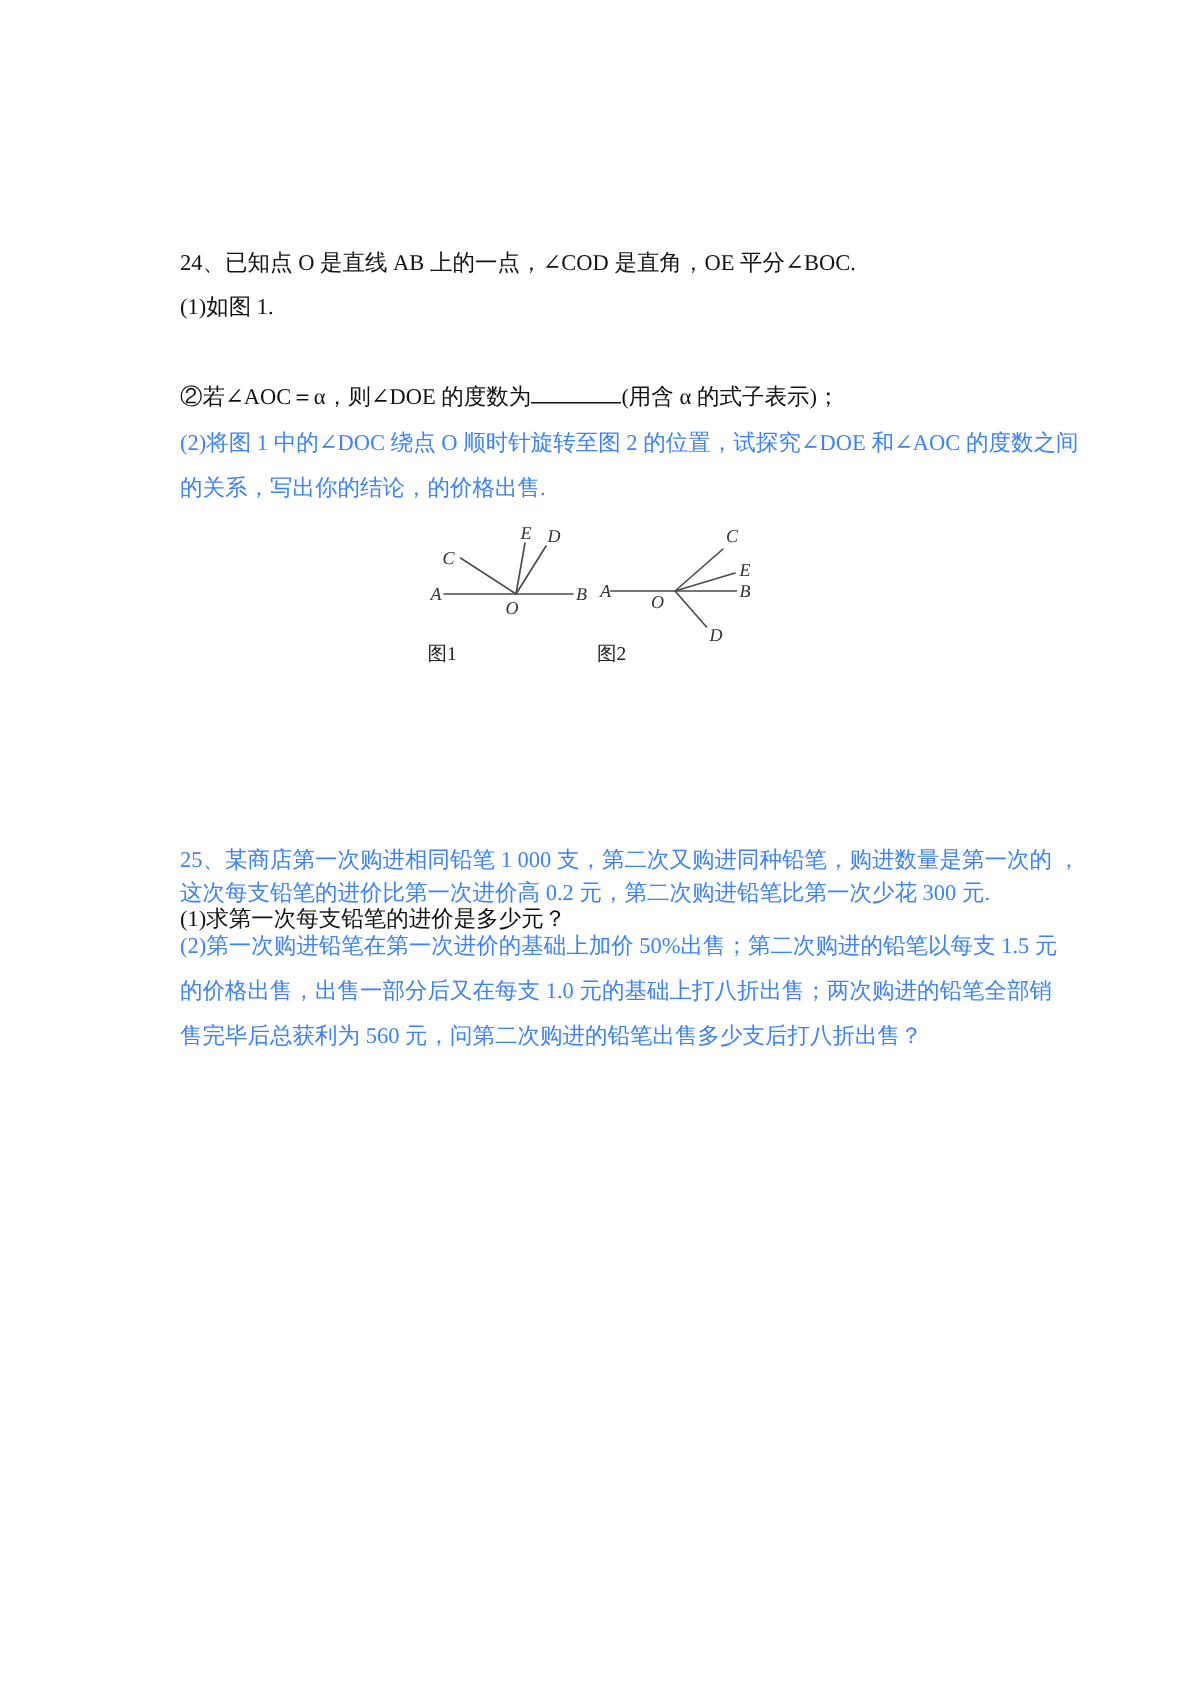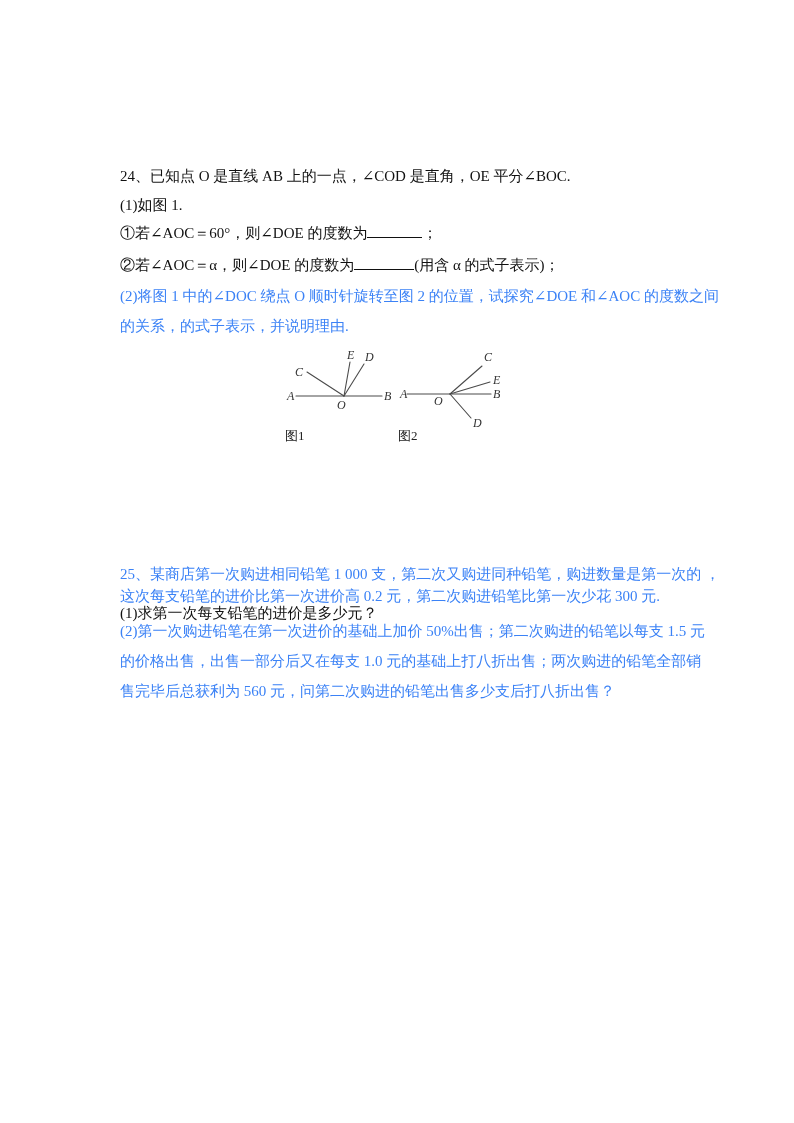--- a/index.html
+++ b/index.html
@@ -64,31 +64,28 @@
 </style>
 </head>
 <body>
 
 <div id="page">
 
   <div class="tline" style="top:161px">24、已知点 O 是直线 AB 上的一点，∠COD 是直角，OE 平分∠BOC.</div>
 
   <div class="tline" style="top:190px">(1)如图 1.</div>
 
-  <div class="tline" style="top:218px">
-    <span>①若∠AOC＝60°，则∠DOE 的度数为</span><span class="blank w1"></span><span>；</span>
-  </div>
 
   <div class="tline" style="top:250px">
     <span>②若∠AOC＝α，则∠DOE 的度数为</span><span class="blank w2"></span><span>(用含 α 的式子表示)；</span>
   </div>
 
   <div class="para" style="top:281px">
     <div class="pl">(2)将图 1 中的∠DOC 绕点 O 顺时针旋转至图 2 的位置，试探究∠DOE 和∠AOC 的度数之间</div>
-    <div class="pl">的关系，的式子表示，并说明理由.</div>
+    <div class="pl">的关系，写出你的结论，的价格出售.</div>
   </div>
 
   <div class="figure" id="figure-1">
     <svg width="115" height="82" viewBox="0 0 115 82">
       <line class="fig-stroke" x1="11" y1="50" x2="97" y2="50"></line>
       <line class="fig-stroke" x1="59" y1="50" x2="22" y2="26"></line>
       <line class="fig-stroke" x1="59" y1="50" x2="65" y2="16"></line>
       <line class="fig-stroke" x1="59" y1="50" x2="79" y2="18"></line>
       <text class="fig-label" x="2" y="54">A</text>
       <text class="fig-label" x="99" y="54">B</text>

